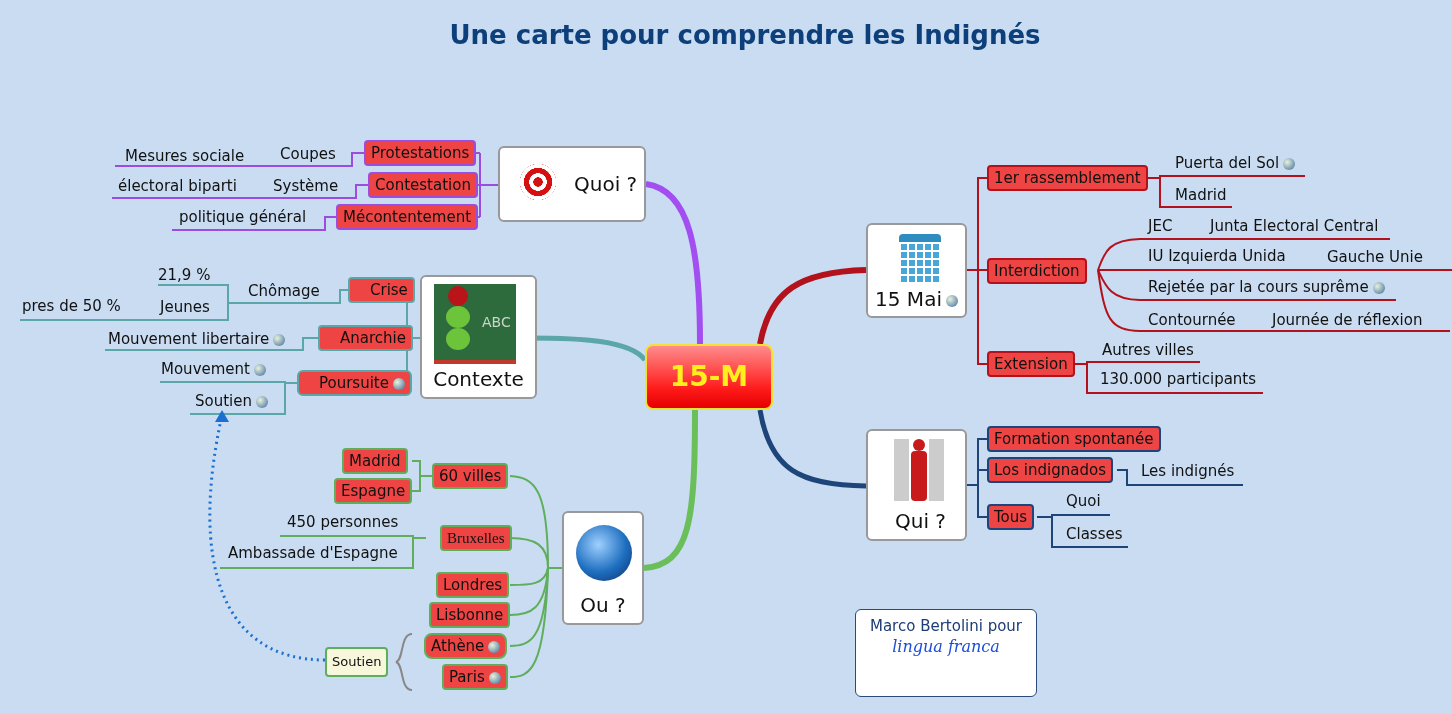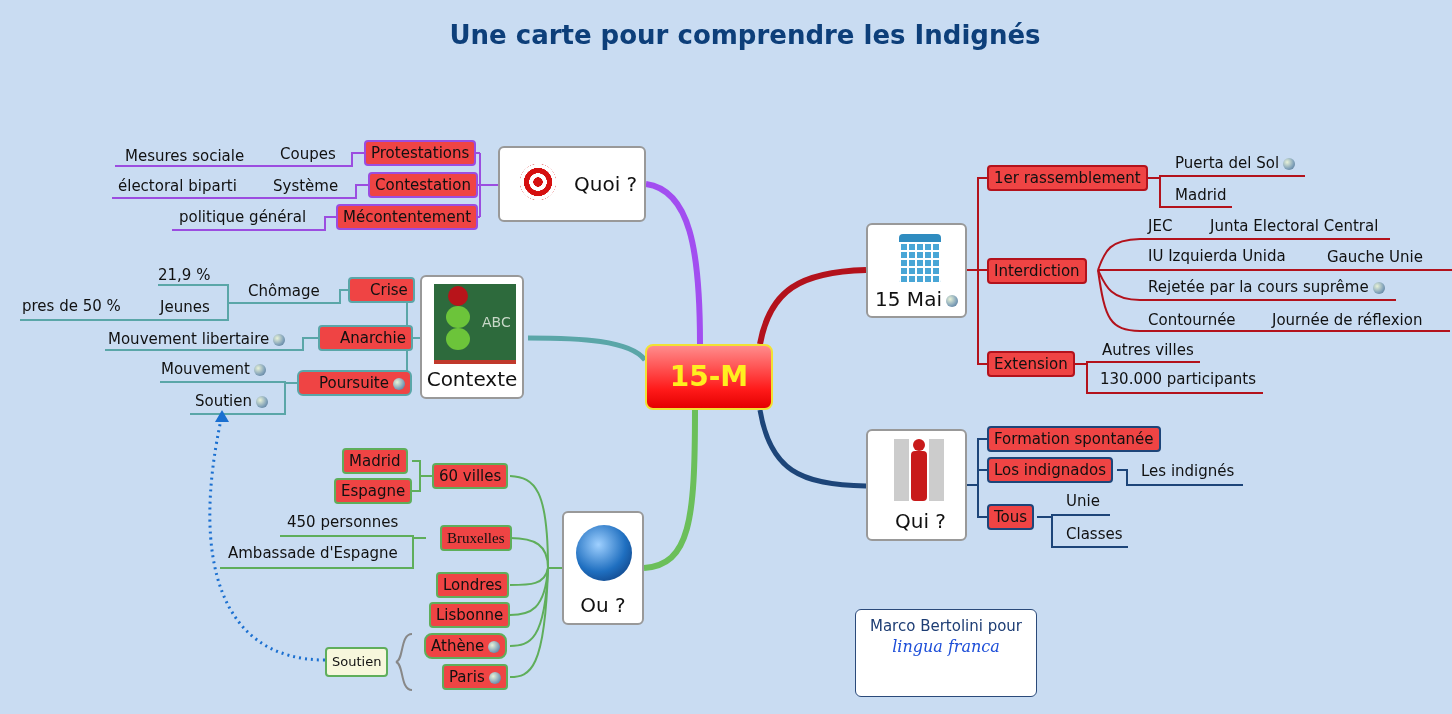--- a/index.html
+++ b/index.html
@@ -94,21 +94,21 @@
 </div>
 <div class="box purple" style="left:364px;top:140px;">Protestations</div>
 <div class="box purple" style="left:368px;top:172px;">Contestation</div>
 <div class="box purple" style="left:336px;top:204px;">Mécontentement</div>
 <div class="txt" style="left:280px;top:144px;">Coupes</div>
 <div class="txt" style="left:125px;top:146px;">Mesures sociale</div>
 <div class="txt" style="left:273px;top:176px;">Système</div>
 <div class="txt" style="left:118px;top:176px;">électoral biparti</div>
 <div class="txt" style="left:179px;top:207px;">politique général</div>
 
-<div class="main teal" style="left:420px;top:275px;width:104px;height:124px;">
+<div class="main teal" style="left:420px;top:275px;width:117px;height:124px;">
   <span style="position:absolute;left:12px;top:7px;width:82px;height:76px;background:#2d6a3c;border-bottom:4px solid #c0392b;">
     <span style="position:absolute;left:14px;top:2px;width:20px;height:20px;border-radius:50%;background:#b8141a;"></span>
     <span style="position:absolute;left:12px;top:22px;width:24px;height:22px;border-radius:50%;background:#6cc43a;"></span>
     <span style="position:absolute;left:12px;top:44px;width:24px;height:22px;border-radius:50%;background:#6cc43a;"></span>
     <span style="position:absolute;left:48px;top:30px;color:#c8d8c8;font-size:14px;">ABC</span>
   </span>
   <span style="position:absolute;left:0;right:0;top:90px;">Contexte</span>
 </div>
 <div class="box teal" style="left:348px;top:277px;">Crise</div>
 <div class="box teal" style="left:318px;top:325px;">Anarchie</div>
@@ -160,19 +160,19 @@
   <span style="position:absolute;left:26px;top:8px;width:50px;height:62px;background:linear-gradient(90deg,#ccc 0 30%,transparent 30% 70%,#ccc 70%);">
     <span style="position:absolute;left:19px;top:0;width:12px;height:12px;border-radius:50%;background:#c81a1a;"></span>
     <span style="position:absolute;left:17px;top:12px;width:16px;height:50px;background:#c81a1a;border-radius:4px;"></span>
   </span>
   <span style="position:absolute;left:8px;right:0;top:78px;">Qui ?</span>
 </div>
 <div class="box navy" style="left:987px;top:426px;">Formation spontanée</div>
 <div class="box navy" style="left:987px;top:457px;">Los indignados</div>
 <div class="txt" style="left:1141px;top:461px;">Les indignés</div>
 <div class="box navy" style="left:987px;top:504px;">Tous</div>
-<div class="txt" style="left:1066px;top:491px;">Unie</div>
+<div class="txt" style="left:1066px;top:491px;">Quoi</div>
 <div class="txt" style="left:1066px;top:524px;">Classes</div>
 
 <div class="credit">
   <div style="font-size:15px;color:#1d3d74;margin-top:7px;">Marco Bertolini pour</div>
   <div style="font-family:'DejaVu Serif',serif;font-style:italic;color:#1d4ed8;font-size:16px;line-height:16px;margin-top:4px;">lingua franca</div>
 </div>
 
 </body></html>

